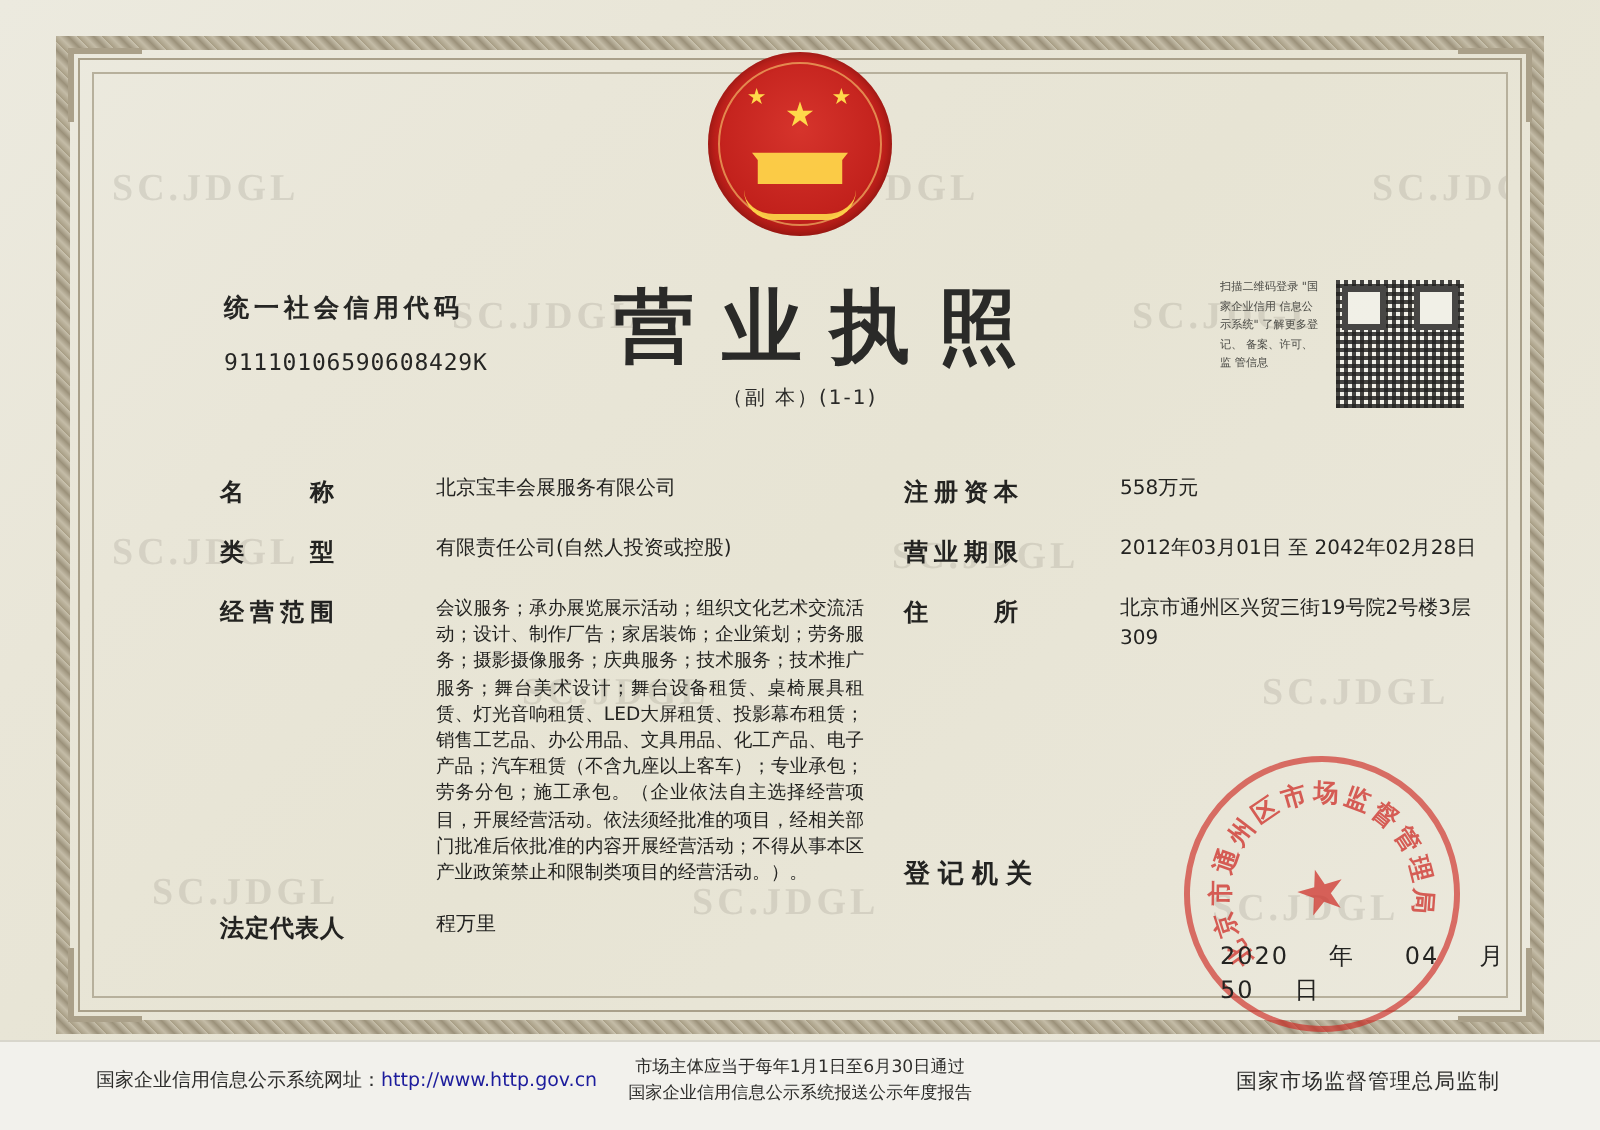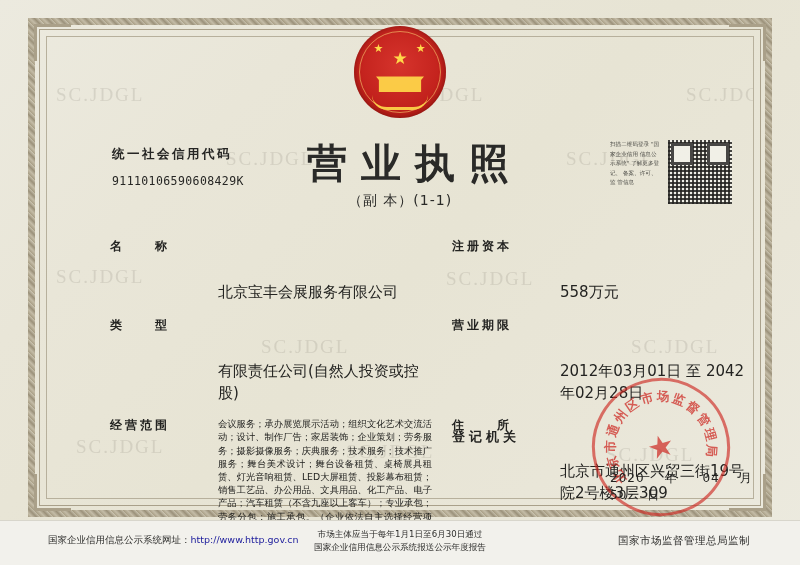--- a/index.html
+++ b/index.html
@@ -71,21 +71,21 @@
     pointer-events: none;
     overflow: hidden;
   }
   .wm {
     position: absolute;
     color: rgba(120, 118, 104, 0.18);
     font-size: 19px;
     letter-spacing: 2px;
     font-family: "Liberation Serif", serif;
     white-space: nowrap;
-    font-weight: normal;
+    font-weight: bold;
   }
 
   
   .emblem {
     position: absolute;
     left: 50%;
     transform: translateX(-50%);
     top: 26px;
     width: 92px;
     height: 92px;
@@ -187,21 +187,21 @@
     font-weight: bold;
     letter-spacing: 14px;
     color: #2a2a28;
     text-indent: 14px;
   }
   .subtitle {
     position: absolute;
     left: 0; right: 0;
     top: 192px;
     text-align: center;
-    font-size: 14px;
+    font-size: 10px;
     color: #2a2a28;
     letter-spacing: 1px;
   }
 
   
   .code-block {
     position: absolute;
     left: 112px;
     top: 146px;
     width: 180px;
@@ -246,25 +246,24 @@
     color: #232321;
     font-weight: bold;
     letter-spacing: 3px;
     white-space: nowrap;
   }
   .field-label.wide {
     flex: 0 0 68px;
     letter-spacing: 0.5px;
   }
   .field-value {
-    font-size: 15px;
+    font-size: 10px;
     color: #232321;
     line-height: 1.45;
     flex: 1;
-    margin-top: 44px;
   }
   .scope-value {
     font-size: 9.3px;
     line-height: 1.42;
     color: #232321;
     text-align: justify;
   }
 
   
   .registry {

